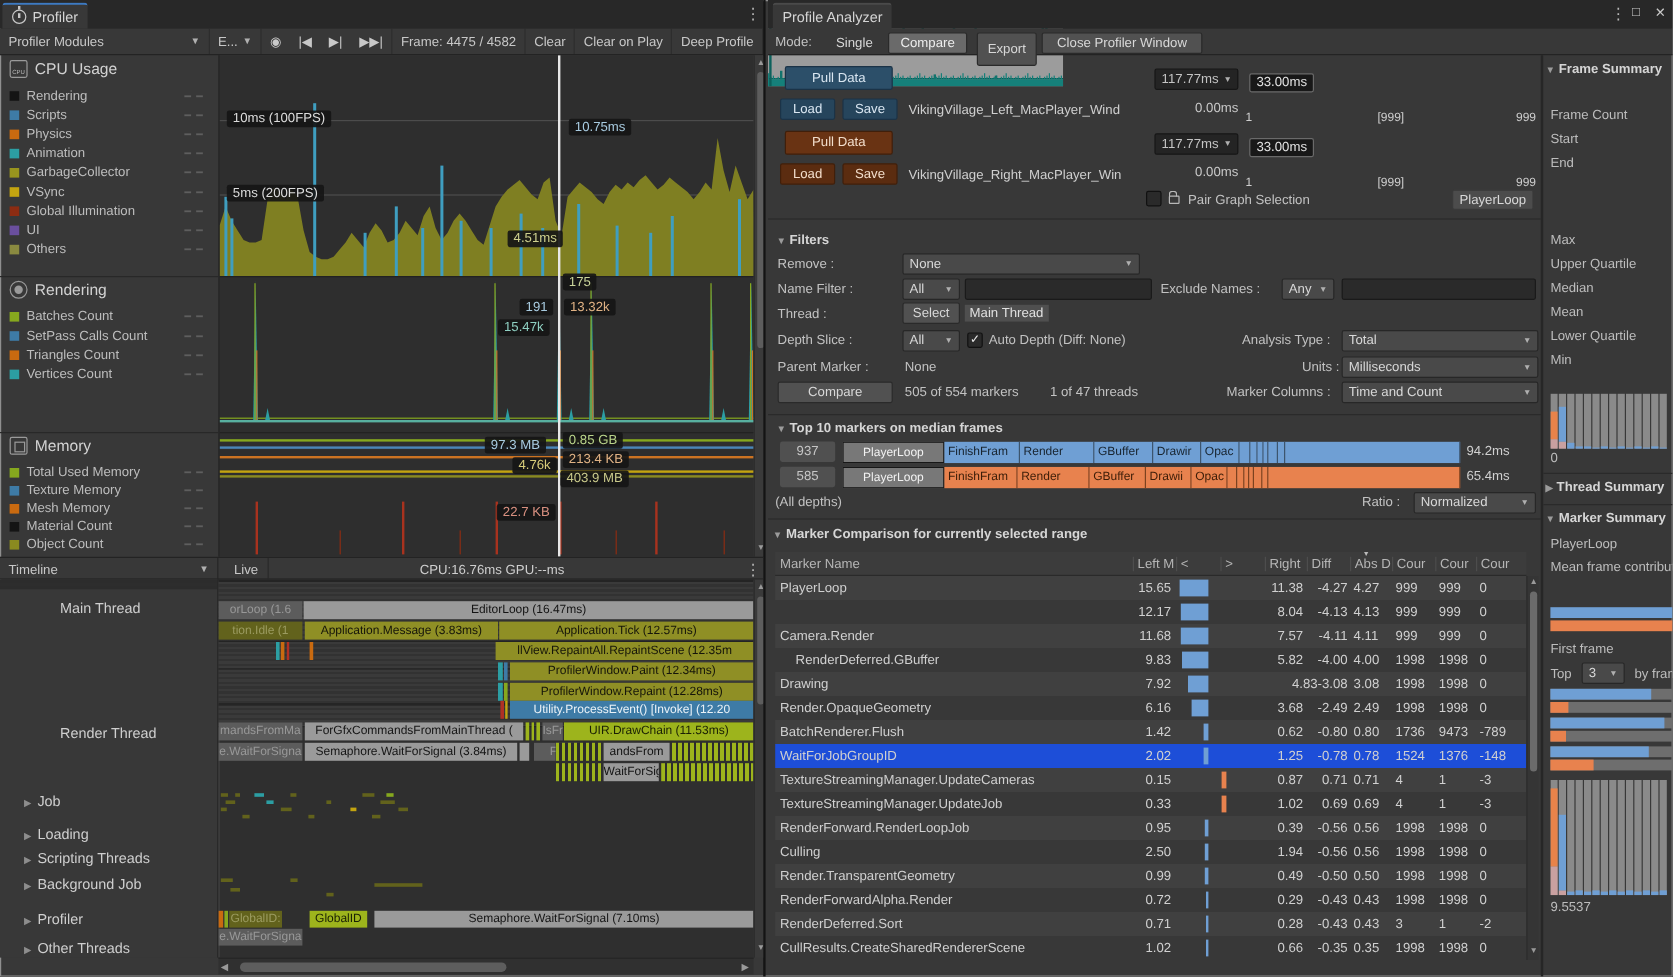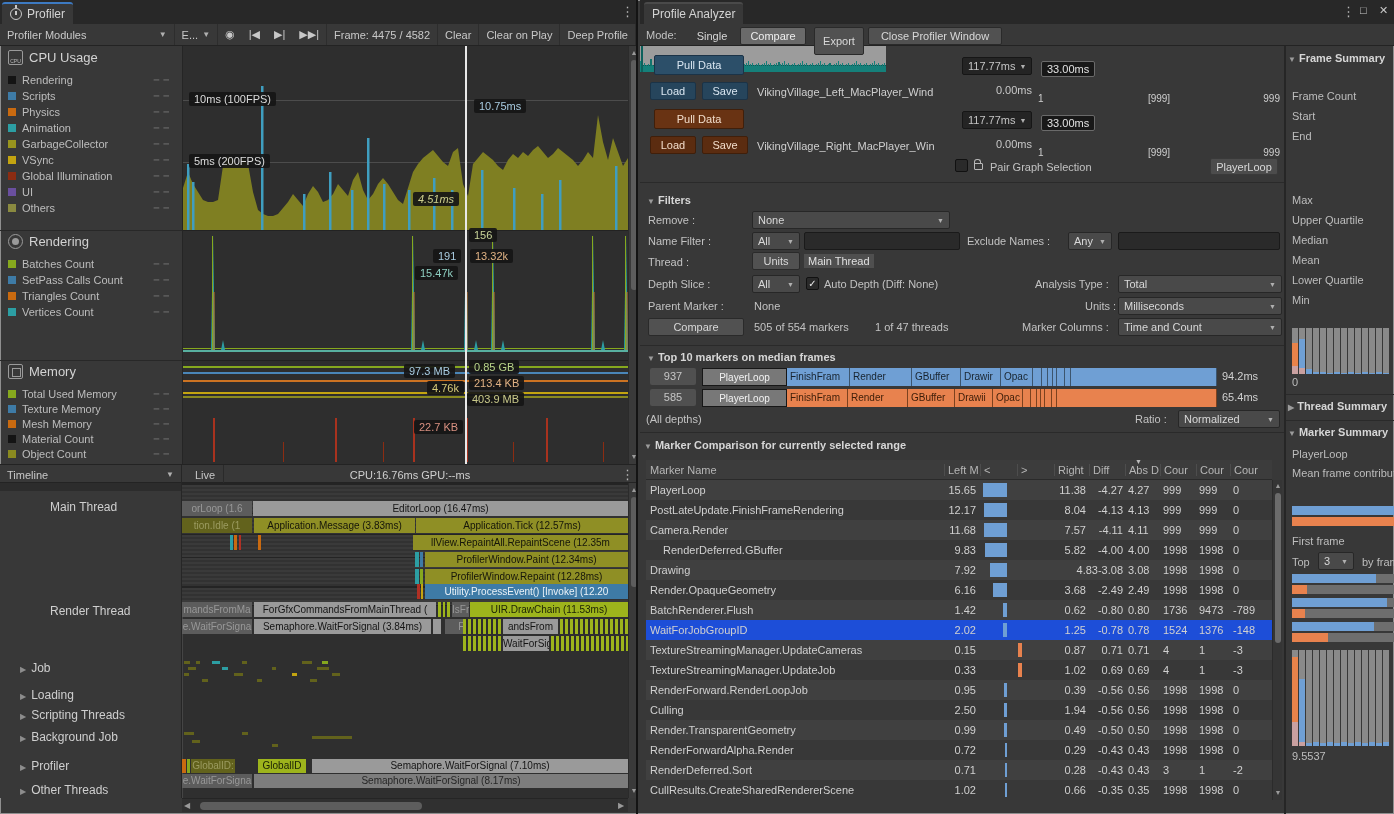--- a/index.html
+++ b/index.html
@@ -317,22 +317,22 @@
           <rect x="448" y="58" width="2" height="44" fill="#a8321e"></rect>
           <rect x="100" y="82" width="1" height="20" fill="#8c2c12"></rect>
           <rect x="200" y="82" width="1" height="20" fill="#8c2c12"></rect>
           <rect x="330" y="82" width="1" height="20" fill="#8c2c12"></rect>
           <rect x="420" y="82" width="1" height="20" fill="#8c2c12"></rect>
           <rect x="282" y="0" width="2" height="104" fill="#e8e8e8"></rect>
         </svg>
         <div class="badge" style="left: 6px; top: 46px; color: rgb(220, 220, 220);">10ms (100FPS)</div>
         <div class="badge" style="left: 6px; top: 108px; color: rgb(220, 220, 220);">5ms (200FPS)</div>
         <div class="badge" style="left: 291px; top: 53px; color: rgb(168, 203, 224);">10.75ms</div>
-        <div class="badge" style="left: 230px; top: 146px; color: rgb(206, 208, 142); font-style: italic;">4.51ms</div>
-        <div class="badge" style="left: 286px; top: 182px; color: rgb(201, 212, 154);">156</div>
+        <div class="badge" style="left: 240px; top: 146px; color: rgb(206, 208, 142);">4.51ms</div>
+        <div class="badge" style="left: 286px; top: 182px; color: rgb(201, 212, 154);">175</div>
         <div class="badge" style="left: 250px; top: 203px; color: rgb(168, 203, 224);">191</div>
         <div class="badge" style="left: 287px; top: 203px; color: rgb(224, 178, 132);">13.32k</div>
         <div class="badge" style="left: 232px; top: 220px; color: rgb(143, 208, 194);">15.47k</div>
         <div class="badge" style="left: 221px; top: 318px; color: rgb(168, 203, 224);">97.3 MB</div>
         <div class="badge" style="left: 286px; top: 314px; color: rgb(185, 212, 138);">0.85 GB</div>
         <div class="badge" style="left: 286px; top: 330px; color: rgb(224, 178, 132);">213.4 KB</div>
         <div class="badge" style="left: 244px; top: 335px; color: rgb(216, 204, 122);">4.76k</div>
         <div class="badge" style="left: 284px; top: 346px; color: rgb(201, 201, 138);">403.9 MB</div>
         <div class="badge" style="left: 231px; top: 374px; color: rgb(216, 144, 128);">22.7 KB</div>
       </div>
@@ -443,21 +443,20 @@
         <div class="tl-bar c-do" style="left: 60px; top: 249px; width: 6px; height: 3px; line-height: 3px;"></div>
         <div class="tl-bar c-do" style="left: 130px; top: 253px; width: 40px; height: 3px; line-height: 3px;"></div>
         <div class="tl-bar c-do" style="left: 10px; top: 257px; width: 8px; height: 3px; line-height: 3px;"></div>
         <div class="tl-bar c-do" style="left: 90px; top: 261px; width: 6px; height: 3px; line-height: 3px;"></div>
         <div class="tl-bar c-co" style="left: 0px; top: 276px; width: 4px; height: 14px; line-height: 14px;"></div>
         <div class="tl-bar c-cg" style="left: 5px; top: 276px; width: 3px; height: 14px; line-height: 14px;"></div>
         <div class="tl-bar c-do" style="left: 9px; top: 276px; width: 44px; height: 14px; line-height: 14px;">GlobalID:</div>
         <div class="tl-bar c-gg" style="left: 76px; top: 276px; width: 48px; height: 14px; line-height: 14px;">GlobalID</div>
         <div class="tl-bar c-g" style="left: 130px; top: 276px; width: 316px; height: 14px; line-height: 14px;">Semaphore.WaitForSignal (7.10ms)</div>
         <div class="tl-bar c-dg" style="left: 0px; top: 291px; width: 70px; height: 14px; line-height: 14px;">e.WaitForSigna</div>
-        <div class="tl-bar c-dg2" style="left: 72px; top: 291px; width: 374px; height: 14px; line-height: 14px;">Semaphore.WaitForSignal (8.17ms)</div>
       </div>
 
     <div class="vscroll" style="left:628px;top:483px;height:315px;">
       <span class="sarrow" style="top:2px;">▲</span>
       <div class="vthumb" style="top:14px;height:90px;"></div>
       <span class="sarrow" style="top:303px;">▼</span>
     </div>
 
     <div class="hsb">
       <span class="abs" style="left:2px;top:2px;color:#9a9a9a;font-size:8px;">◀</span>
@@ -799,21 +798,21 @@
         <span class="arr">▼</span>
       </div>
     <input class="inp" style="left: 164px; top: 232px; width: 156px;">
     <span class="lbl" style="left:327px;top:235px;">Exclude Names :</span>
     <div class="dd" style="left:428px;top:232px;width:44px;">
         <span>Any</span>
         <span class="arr">▼</span>
       </div>
     <input class="inp" style="left: 478px; top: 232px; width: 162px;">
     <span class="lbl" style="left:8px;top:256px;">Thread :</span>
-    <div class="btn" style="left:112px;top:252px;width:48px;height:18px;">Units</div>
+    <div class="btn" style="left:112px;top:252px;width:48px;height:18px;">Select</div>
     <span class="lbl" style="left:164px;top:254px;background:#4f4f4f;padding:1px 4px;color:#e0e0e0;">Main Thread</span>
     <span class="lbl" style="left:8px;top:278px;">Depth Slice :</span>
     <div class="dd" style="left:112px;top:275px;width:48px;">
         <span>All</span>
         <span class="arr">▼</span>
       </div>
     <div class="cb" style="left:166px;top:277px;">✓</div>
     <span class="lbl" style="left:184px;top:278px;">Auto Depth (Diff: None)</span>
     <span class="lbl" style="left:395px;top:278px;">Analysis Type :</span>
     <div class="dd" style="left:478px;top:275px;width:164px;">
@@ -913,21 +912,20 @@
           <div class="cmp-cell" style="left: 298px; width: 36px; text-align: right; padding-right: 4px; color: rgb(208, 208, 208);">15.65</div>
           <div class="cmp-cell" style="left: 408px; width: 35px; text-align: right; padding-right: 3px; color: rgb(208, 208, 208);">11.38</div>
           <div class="cmp-cell" style="left: 443px; width: 36px; text-align: right; padding-right: 2px; color: rgb(208, 208, 208);">-4.27</div>
           <div class="cmp-cell" style="left: 479px; width: 35px; text-align: left; padding-left: 3px; color: rgb(208, 208, 208);">4.27</div>
           <div class="cmp-cell" style="left: 514px; width: 36px; text-align: left; padding-left: 3px; color: rgb(208, 208, 208);">999</div>
           <div class="cmp-cell" style="left: 550px; width: 34px; text-align: left; padding-left: 3px; color: rgb(208, 208, 208);">999</div>
           <div class="cmp-cell" style="left: 584px; width: 36px; text-align: left; padding-left: 3px; color: rgb(208, 208, 208);">0</div>
           <div style="position: absolute; left: 337px; top: 3px; width: 24px; height: 14px; background: rgb(111, 159, 212);"></div>
         </div>
         <div style="left: 6px; top: 500px; width: 626px; height: 20px; background: rgb(56, 56, 56); overflow: hidden; position: absolute;">
-          <div class="cmp-cell" style="left: 0px; width: 298px; text-align: left; padding-left: 4px; color: rgb(208, 208, 208);">PostLateUpdate.FinishFrameRendering</div>
           <div class="cmp-cell" style="left: 298px; width: 36px; text-align: right; padding-right: 4px; color: rgb(208, 208, 208);">12.17</div>
           <div class="cmp-cell" style="left: 408px; width: 35px; text-align: right; padding-right: 3px; color: rgb(208, 208, 208);">8.04</div>
           <div class="cmp-cell" style="left: 443px; width: 36px; text-align: right; padding-right: 2px; color: rgb(208, 208, 208);">-4.13</div>
           <div class="cmp-cell" style="left: 479px; width: 35px; text-align: left; padding-left: 3px; color: rgb(208, 208, 208);">4.13</div>
           <div class="cmp-cell" style="left: 514px; width: 36px; text-align: left; padding-left: 3px; color: rgb(208, 208, 208);">999</div>
           <div class="cmp-cell" style="left: 550px; width: 34px; text-align: left; padding-left: 3px; color: rgb(208, 208, 208);">999</div>
           <div class="cmp-cell" style="left: 584px; width: 36px; text-align: left; padding-left: 3px; color: rgb(208, 208, 208);">0</div>
           <div style="position: absolute; left: 338px; top: 3px; width: 23px; height: 14px; background: rgb(111, 159, 212);"></div>
         </div>
         <div style="left: 6px; top: 520px; width: 626px; height: 20px; background: rgb(64, 64, 64); overflow: hidden; position: absolute;">

